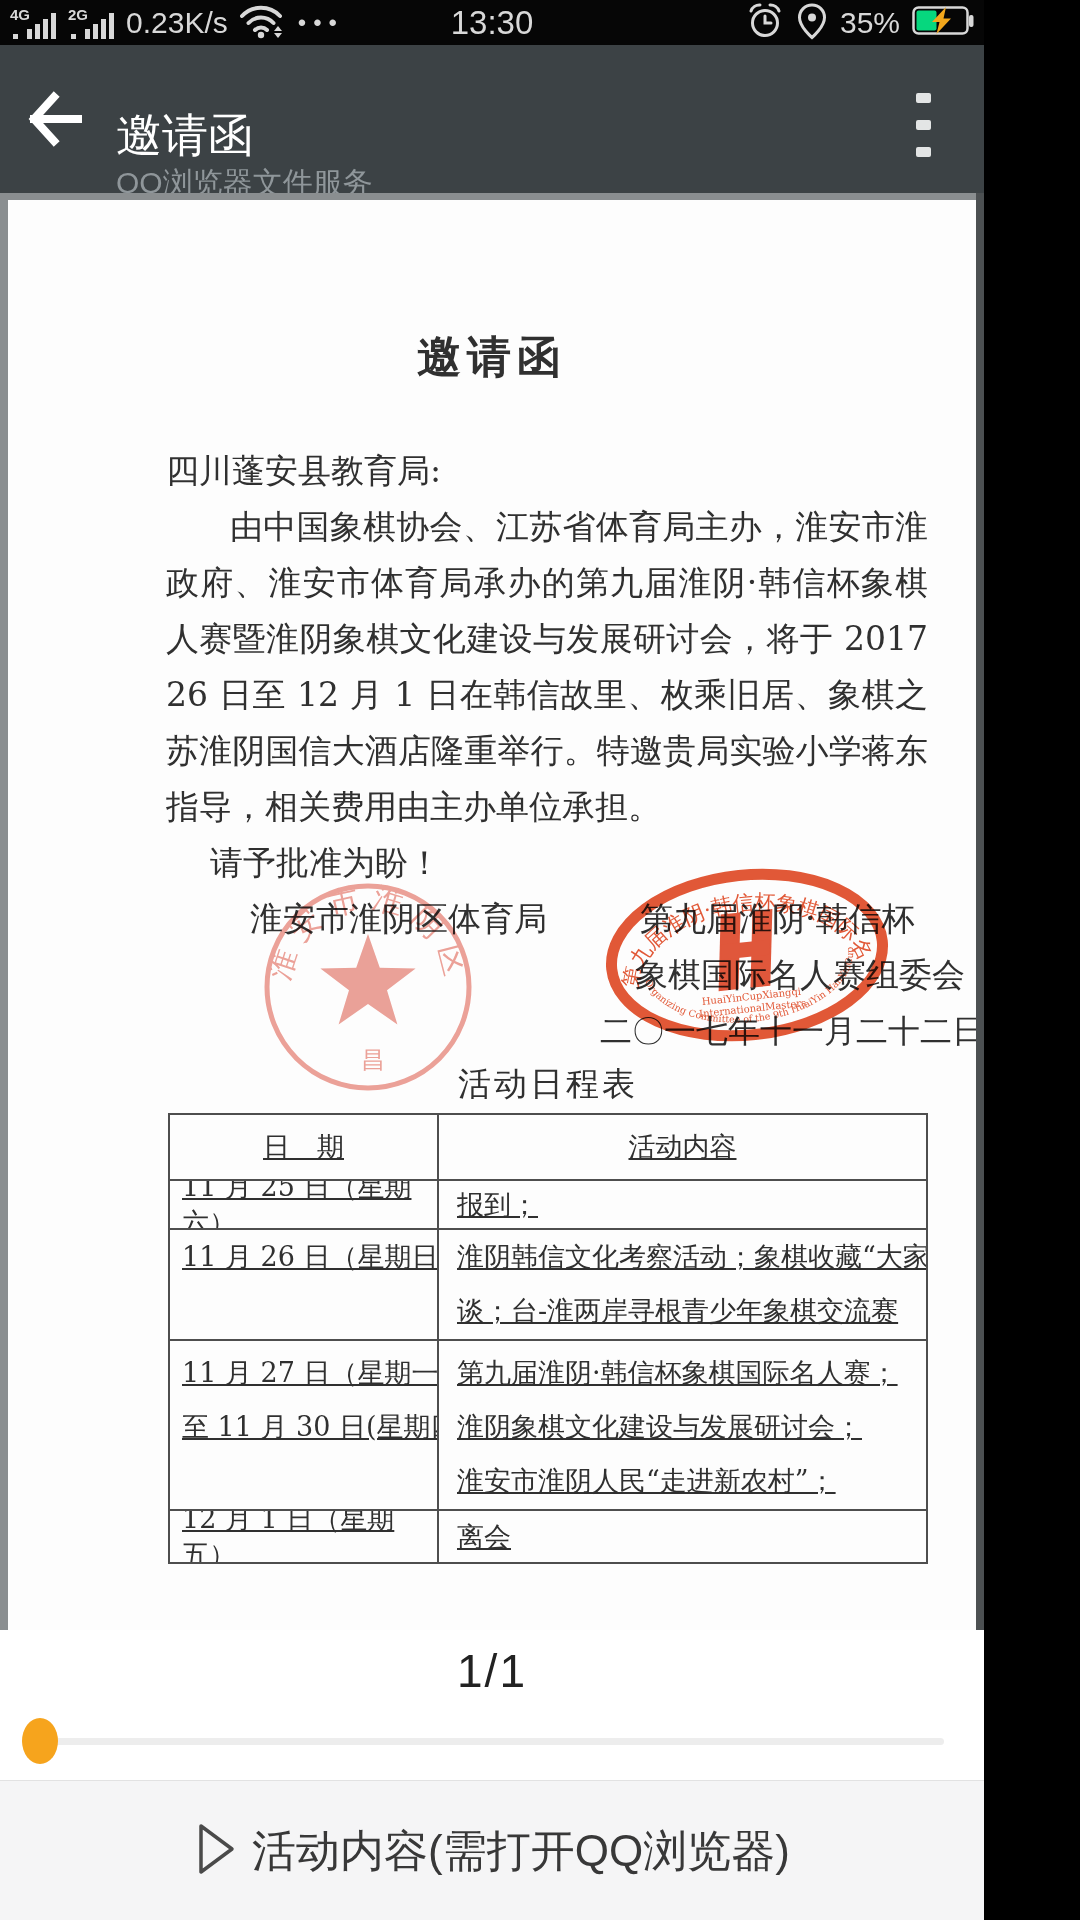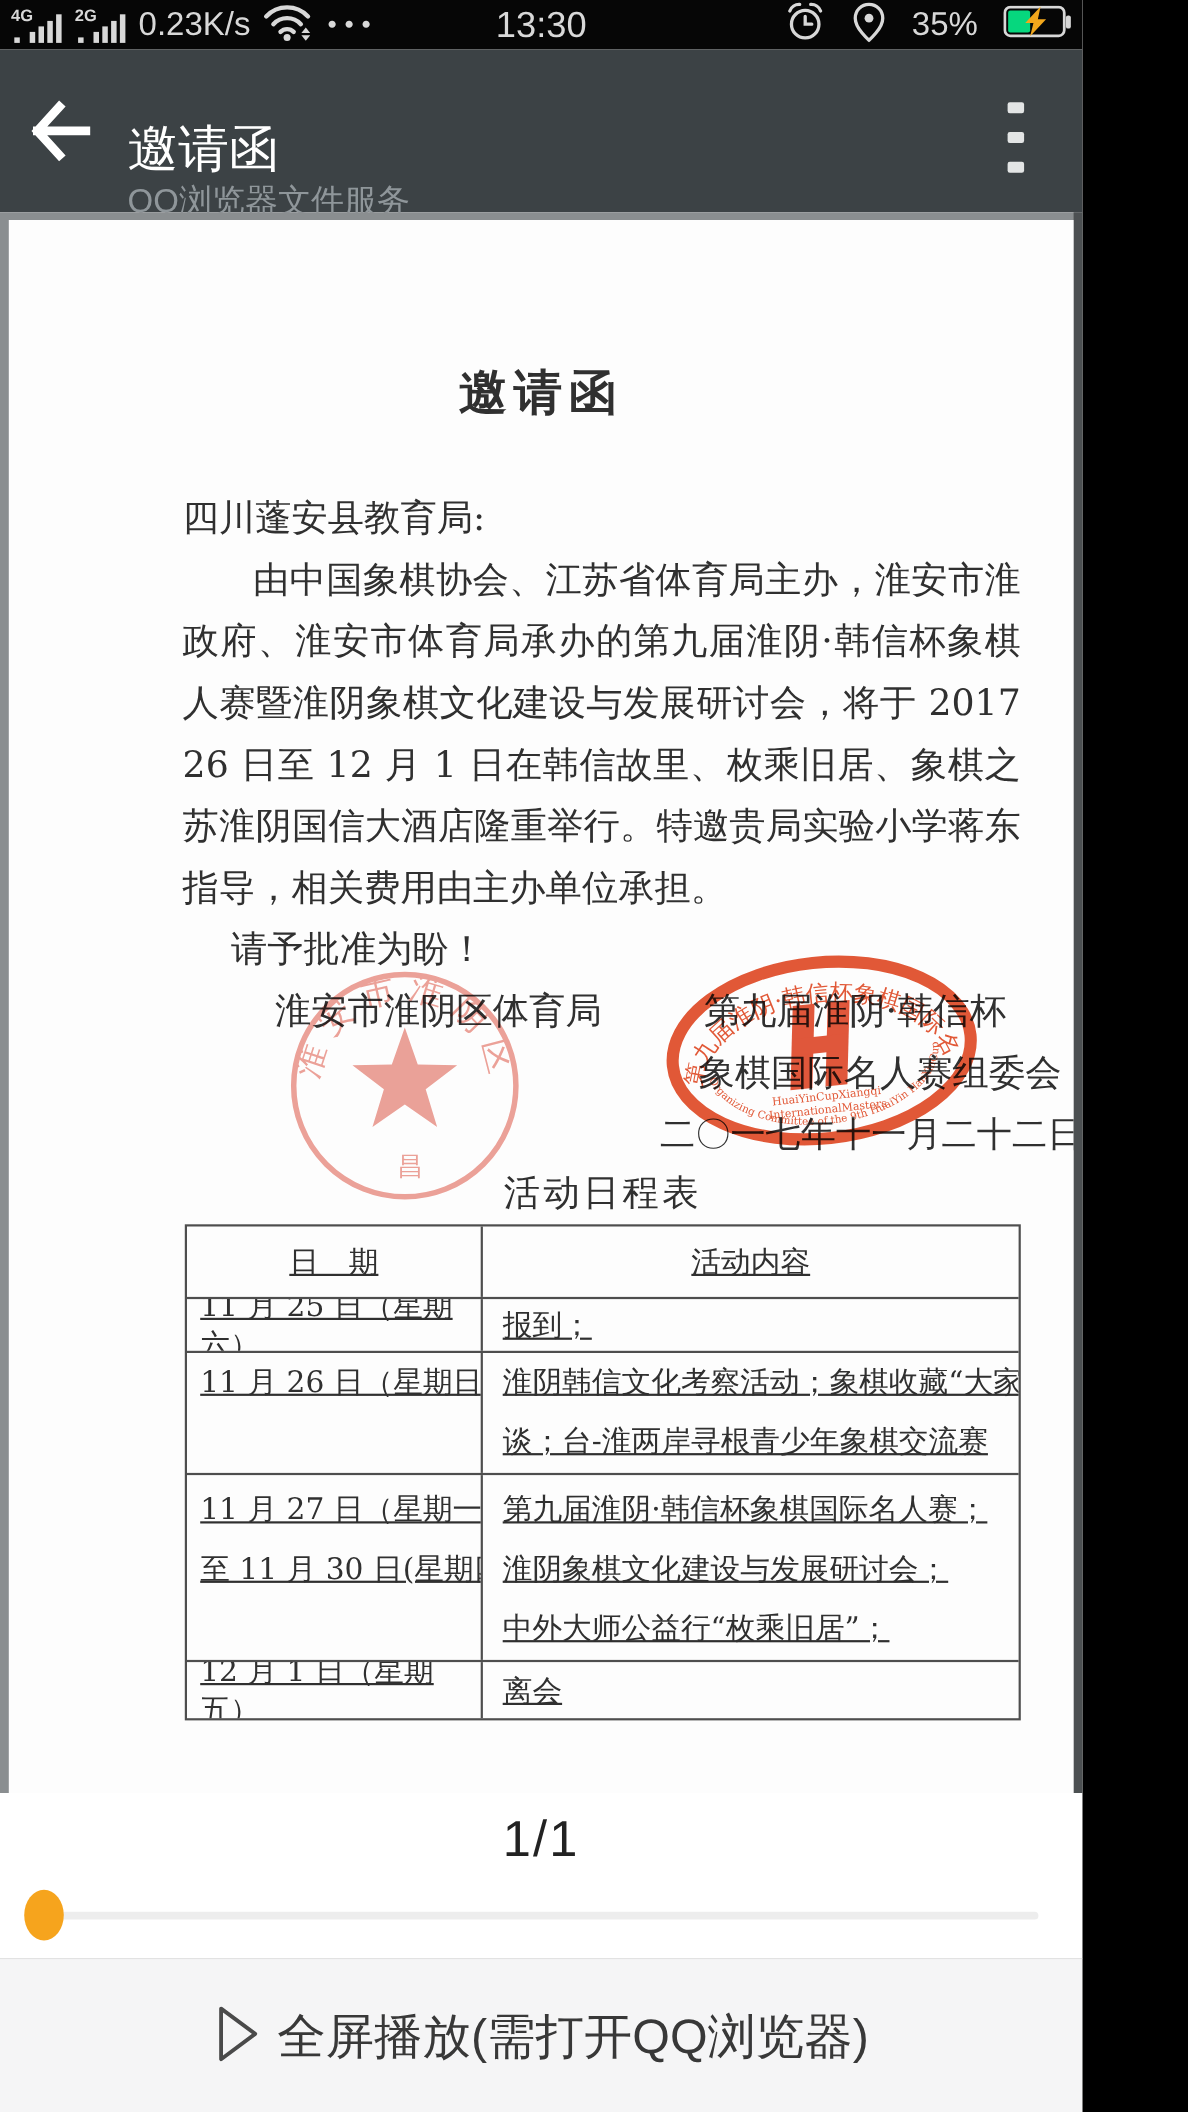--- a/index.html
+++ b/index.html
@@ -2,21 +2,21 @@
 <html><head>
 <meta charset="utf-8">
 <style>
   html,body{margin:0;padding:0;background:#000;}
   .screen{position:relative;width:984px;height:1920px;overflow:hidden;background:#fff;
           font-family:"Liberation Sans",sans-serif;}
   
   .status-bar{position:absolute;top:0;left:0;width:100%;height:45px;background:#060606;
               color:#d8d8d8;display:flex;align-items:center;}
   .sb-left{display:flex;align-items:center;gap:10px;padding-left:10px;}
-  .sb-right{position:absolute;right:0;top:0;height:45px;display:flex;align-items:center;gap:23px;padding-right:10px;}
+  .sb-right{position:absolute;right:0;top:0;height:45px;display:flex;align-items:center;gap:12px;padding-right:10px;}
   .sb-time{position:absolute;left:0;right:0;text-align:center;font-size:33px;color:#d8d8d8;}
   .sig{position:relative;width:48px;height:36px;}
   .sig .lbl{position:absolute;top:1px;left:0;font-size:15px;font-weight:bold;color:#d8d8d8;}
   .sig .dot{position:absolute;left:3px;bottom:2px;width:5px;height:5px;background:#d8d8d8;}
   .sig .bars{position:absolute;right:2px;bottom:2px;display:flex;align-items:flex-end;gap:3px;}
   .sig .bars i{width:5px;background:#d8d8d8;display:block;}
   .speed{font-size:30px;color:#d8d8d8;text-align:center;}
   .sb-dots{font-size:24px;letter-spacing:7px;color:#d8d8d8;padding-left:4px;}
   .pct{font-size:30px;color:#d8d8d8;}
   
@@ -234,21 +234,21 @@
           </div>
         </div>
         <div class="trow" style="height:170px">
           <div class="tcell date pt5">
             <div class="tline">11 月 27 日（星期一）</div>
             <div class="tline">至 11 月 30 日(星期四)</div>
           </div>
           <div class="tcell cont pt5">
             <div class="tline">第九届淮阴·韩信杯象棋国际名人赛；</div>
             <div class="tline">淮阴象棋文化建设与发展研讨会；</div>
-            <div class="tline">中外大师公益行“枚乘旧居”；</div>
+            <div class="tline">淮安市淮阴人民“走进新农村”；</div>
           </div>
         </div>
         <div class="trow" style="height:53px">
           <div class="tcell date vcent">12 月 1 日（星期五）</div>
           <div class="tcell cont vcent">离会</div>
         </div>
       </div>
 
     </div>
   </div>
@@ -258,16 +258,16 @@
     <div class="slider-track"></div>
     <div class="slider-knob"></div>
   </div>
 
   <div class="bottom-bar">
     <span>
       <svg width="44" height="56" viewBox="0 0 44 56">
         <path d="M7 5 L38 28 L7 51 Z" fill="none" stroke="#4a4a4a" stroke-width="3.5" stroke-linejoin="round"></path>
       </svg>
     </span>
-    <span class="bb-label">全屏播放(需打开QQ浏览器)</span>
+    <span class="bb-label">活动内容(需打开QQ浏览器)</span>
   </div>
 
 </div>
 
 </body></html>

